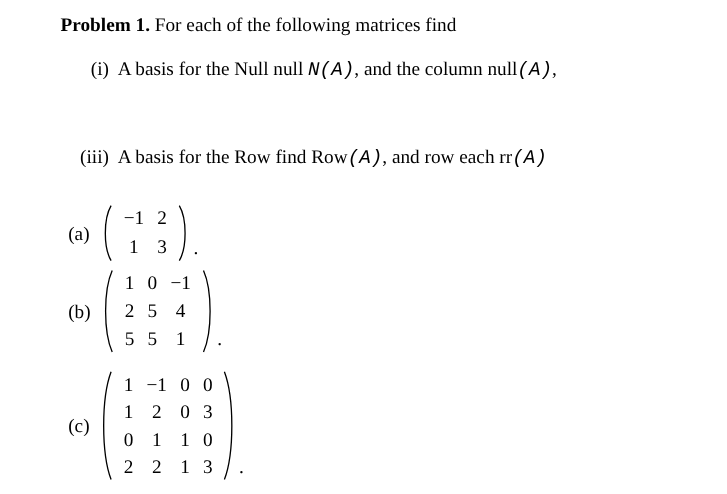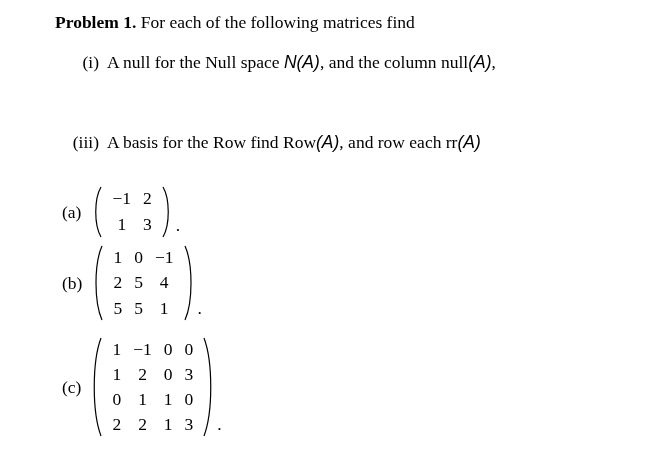--- a/index.html
+++ b/index.html
@@ -42,21 +42,21 @@
   .item-i    { left: 38px;  top: 52px; }
   .item-ii   { left: 33px;  top: 92px; }
   .item-iii  { left: 26px;  top: 132px; }
   .item-num {
     display: inline-block;
     text-align: right;
     margin-right: 8px;
   }
   .mathvar {
     font-style: italic;
-    font-family: Liberation Sans, sans-serif;
+    font-family: Liberation Mono, monospace;
   }
   .matrix-block {
     position: absolute;
     display: flex;
     align-items: center;
     font-size: 17.5px;
   }
   .mb-a { left: 33px; top: 186px; }
   .mb-b { left: 33px; top: 245px; }
   .mb-c { left: 33px; top: 337px; }
@@ -100,21 +100,21 @@
 <body>
 
 <div class="page">
 
   <div class="problem-line">
     <span class="problem-label">Problem 1.</span>
     <span class="problem-text">For each of the following matrices find</span>
   </div>
 
   <div class="item item-i">
-    <span class="item-num" style="width:32px">(i)</span><span>A null for the Null space </span><span class="mathvar">N(A)</span><span>, and the column null</span><span class="mathvar">(A)</span><span>,</span>
+    <span class="item-num" style="width:32px">(i)</span><span>A basis for the Null null </span><span class="mathvar">N(A)</span><span>, and the column null</span><span class="mathvar">(A)</span><span>,</span>
   </div>
 
 
   <div class="item item-iii">
     <span class="item-num" style="width:44px">(iii)</span><span>A basis for the Row find Row</span><span class="mathvar">(A)</span><span>, and row each rr</span><span class="mathvar">(A)</span><span></span>
   </div>
 
   <div class="matrix-block mb-a">
     <span class="part-label">(a)</span>
     <span class="matrix">

